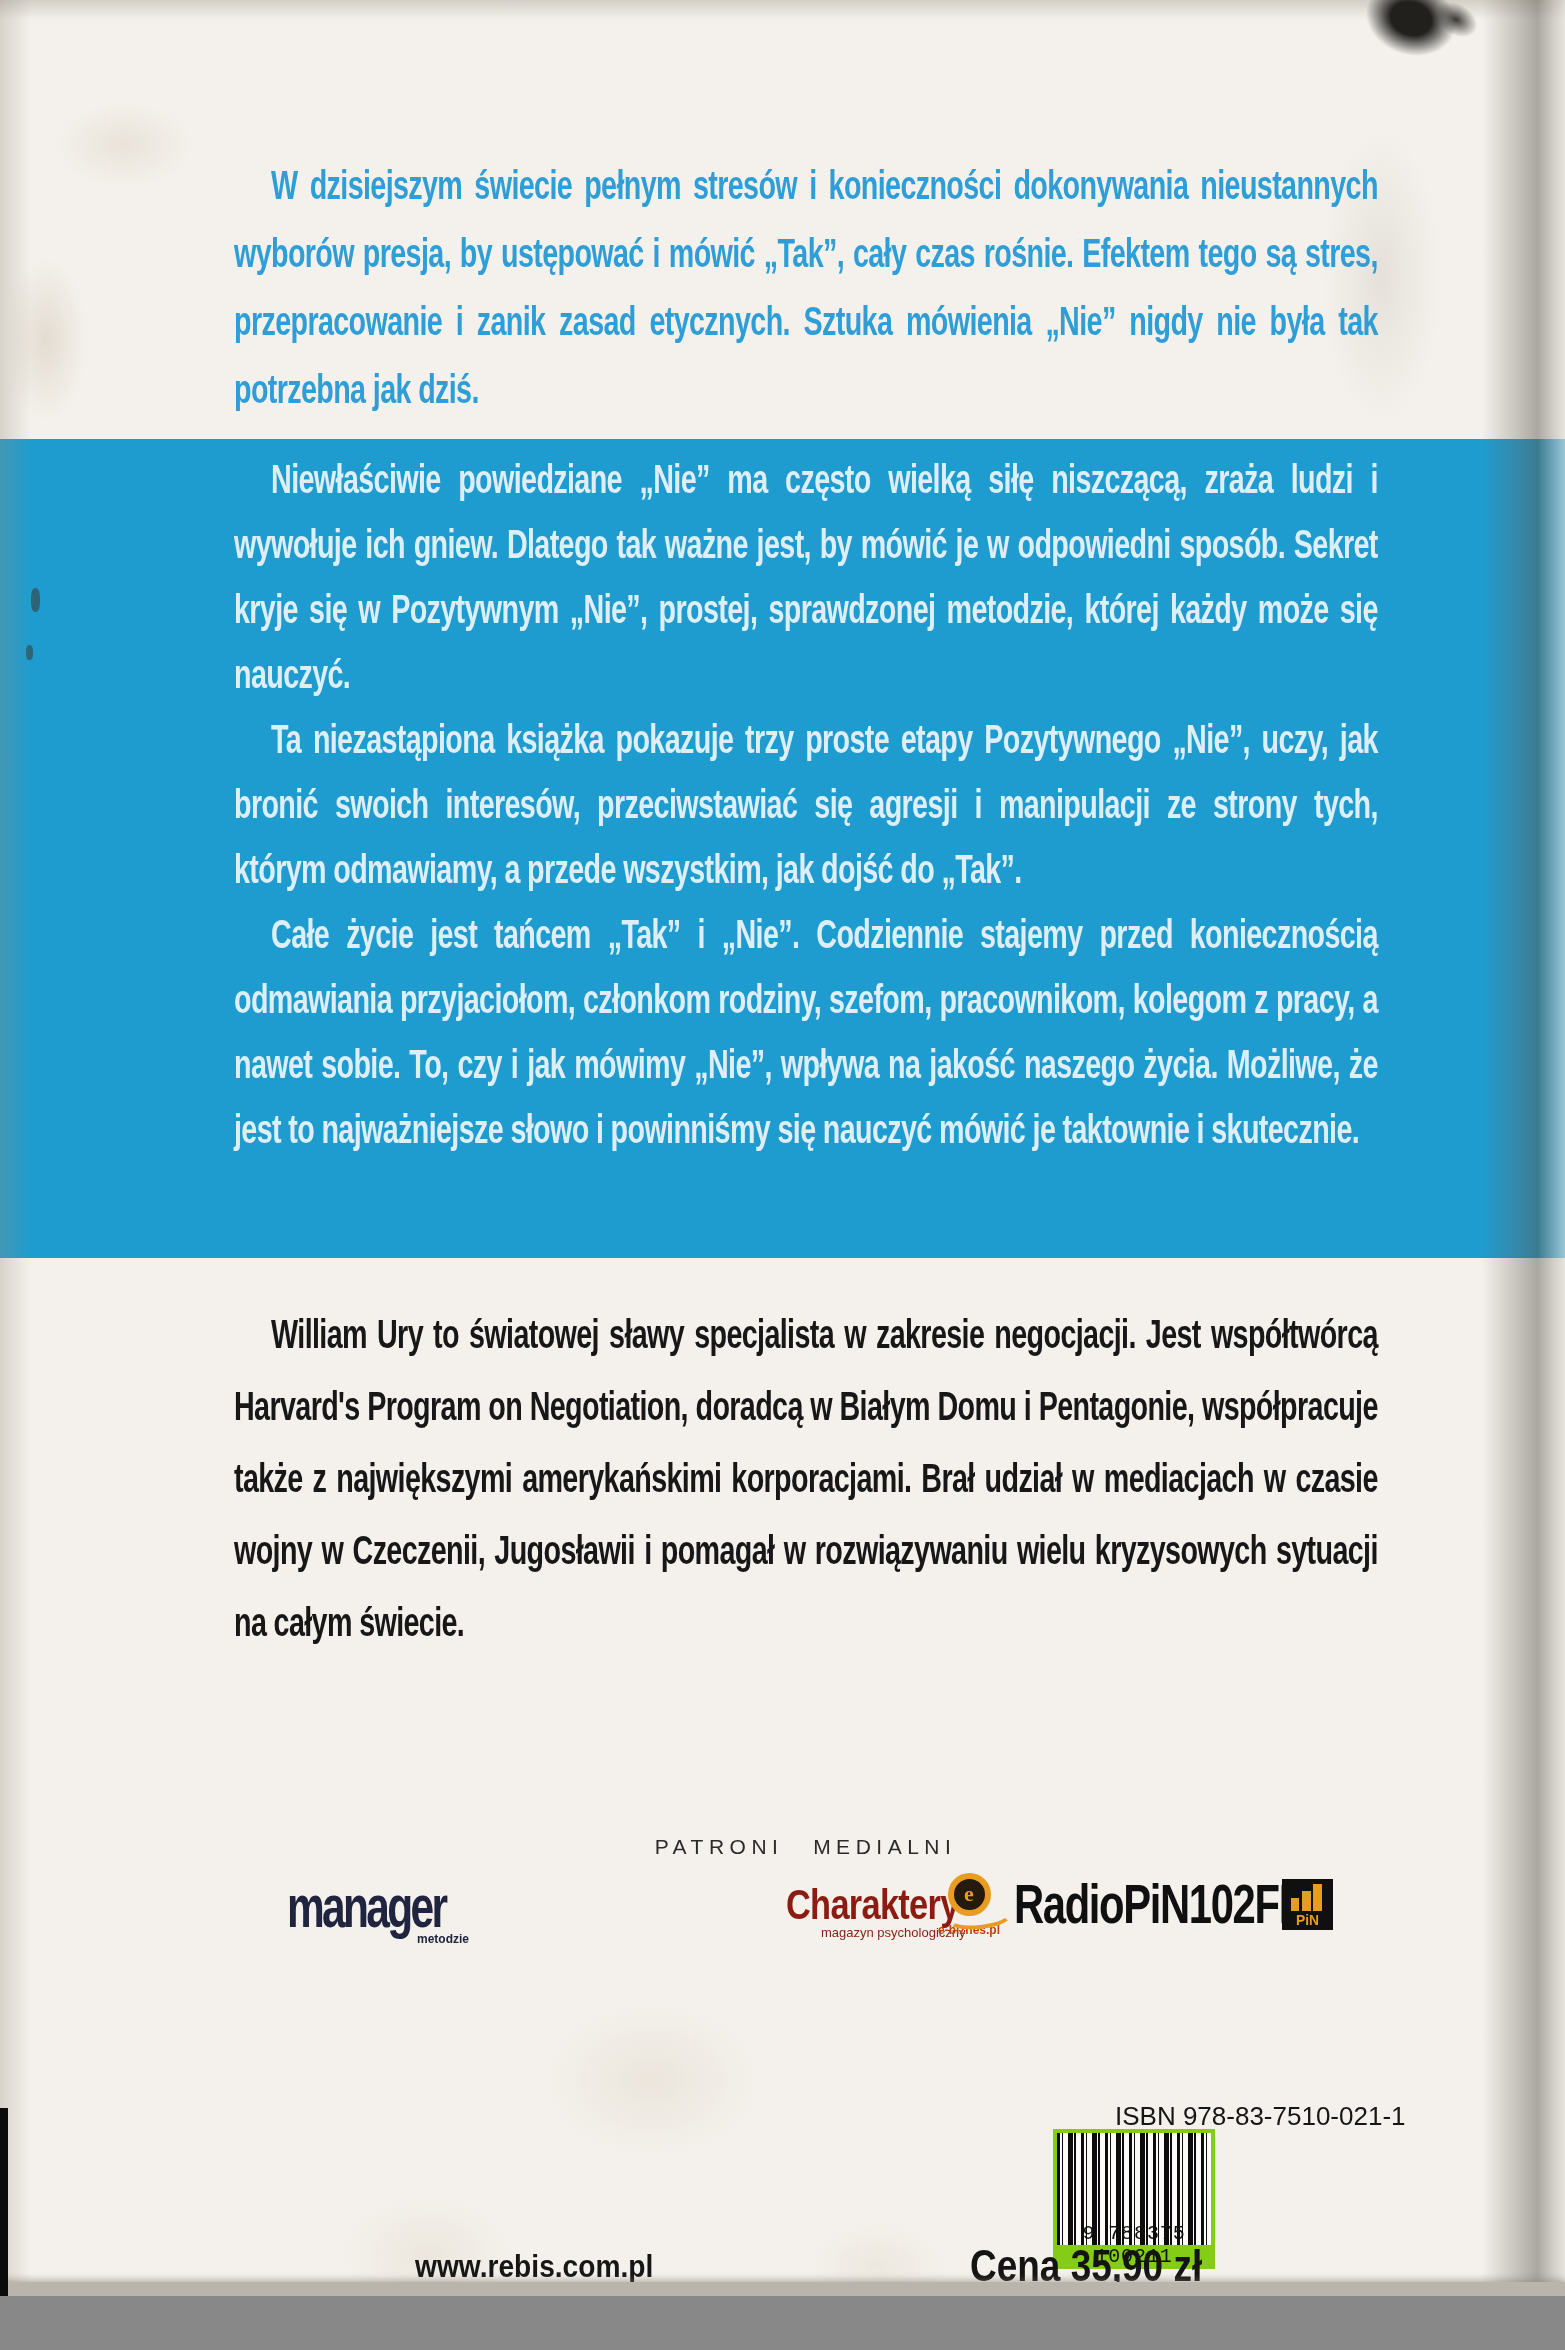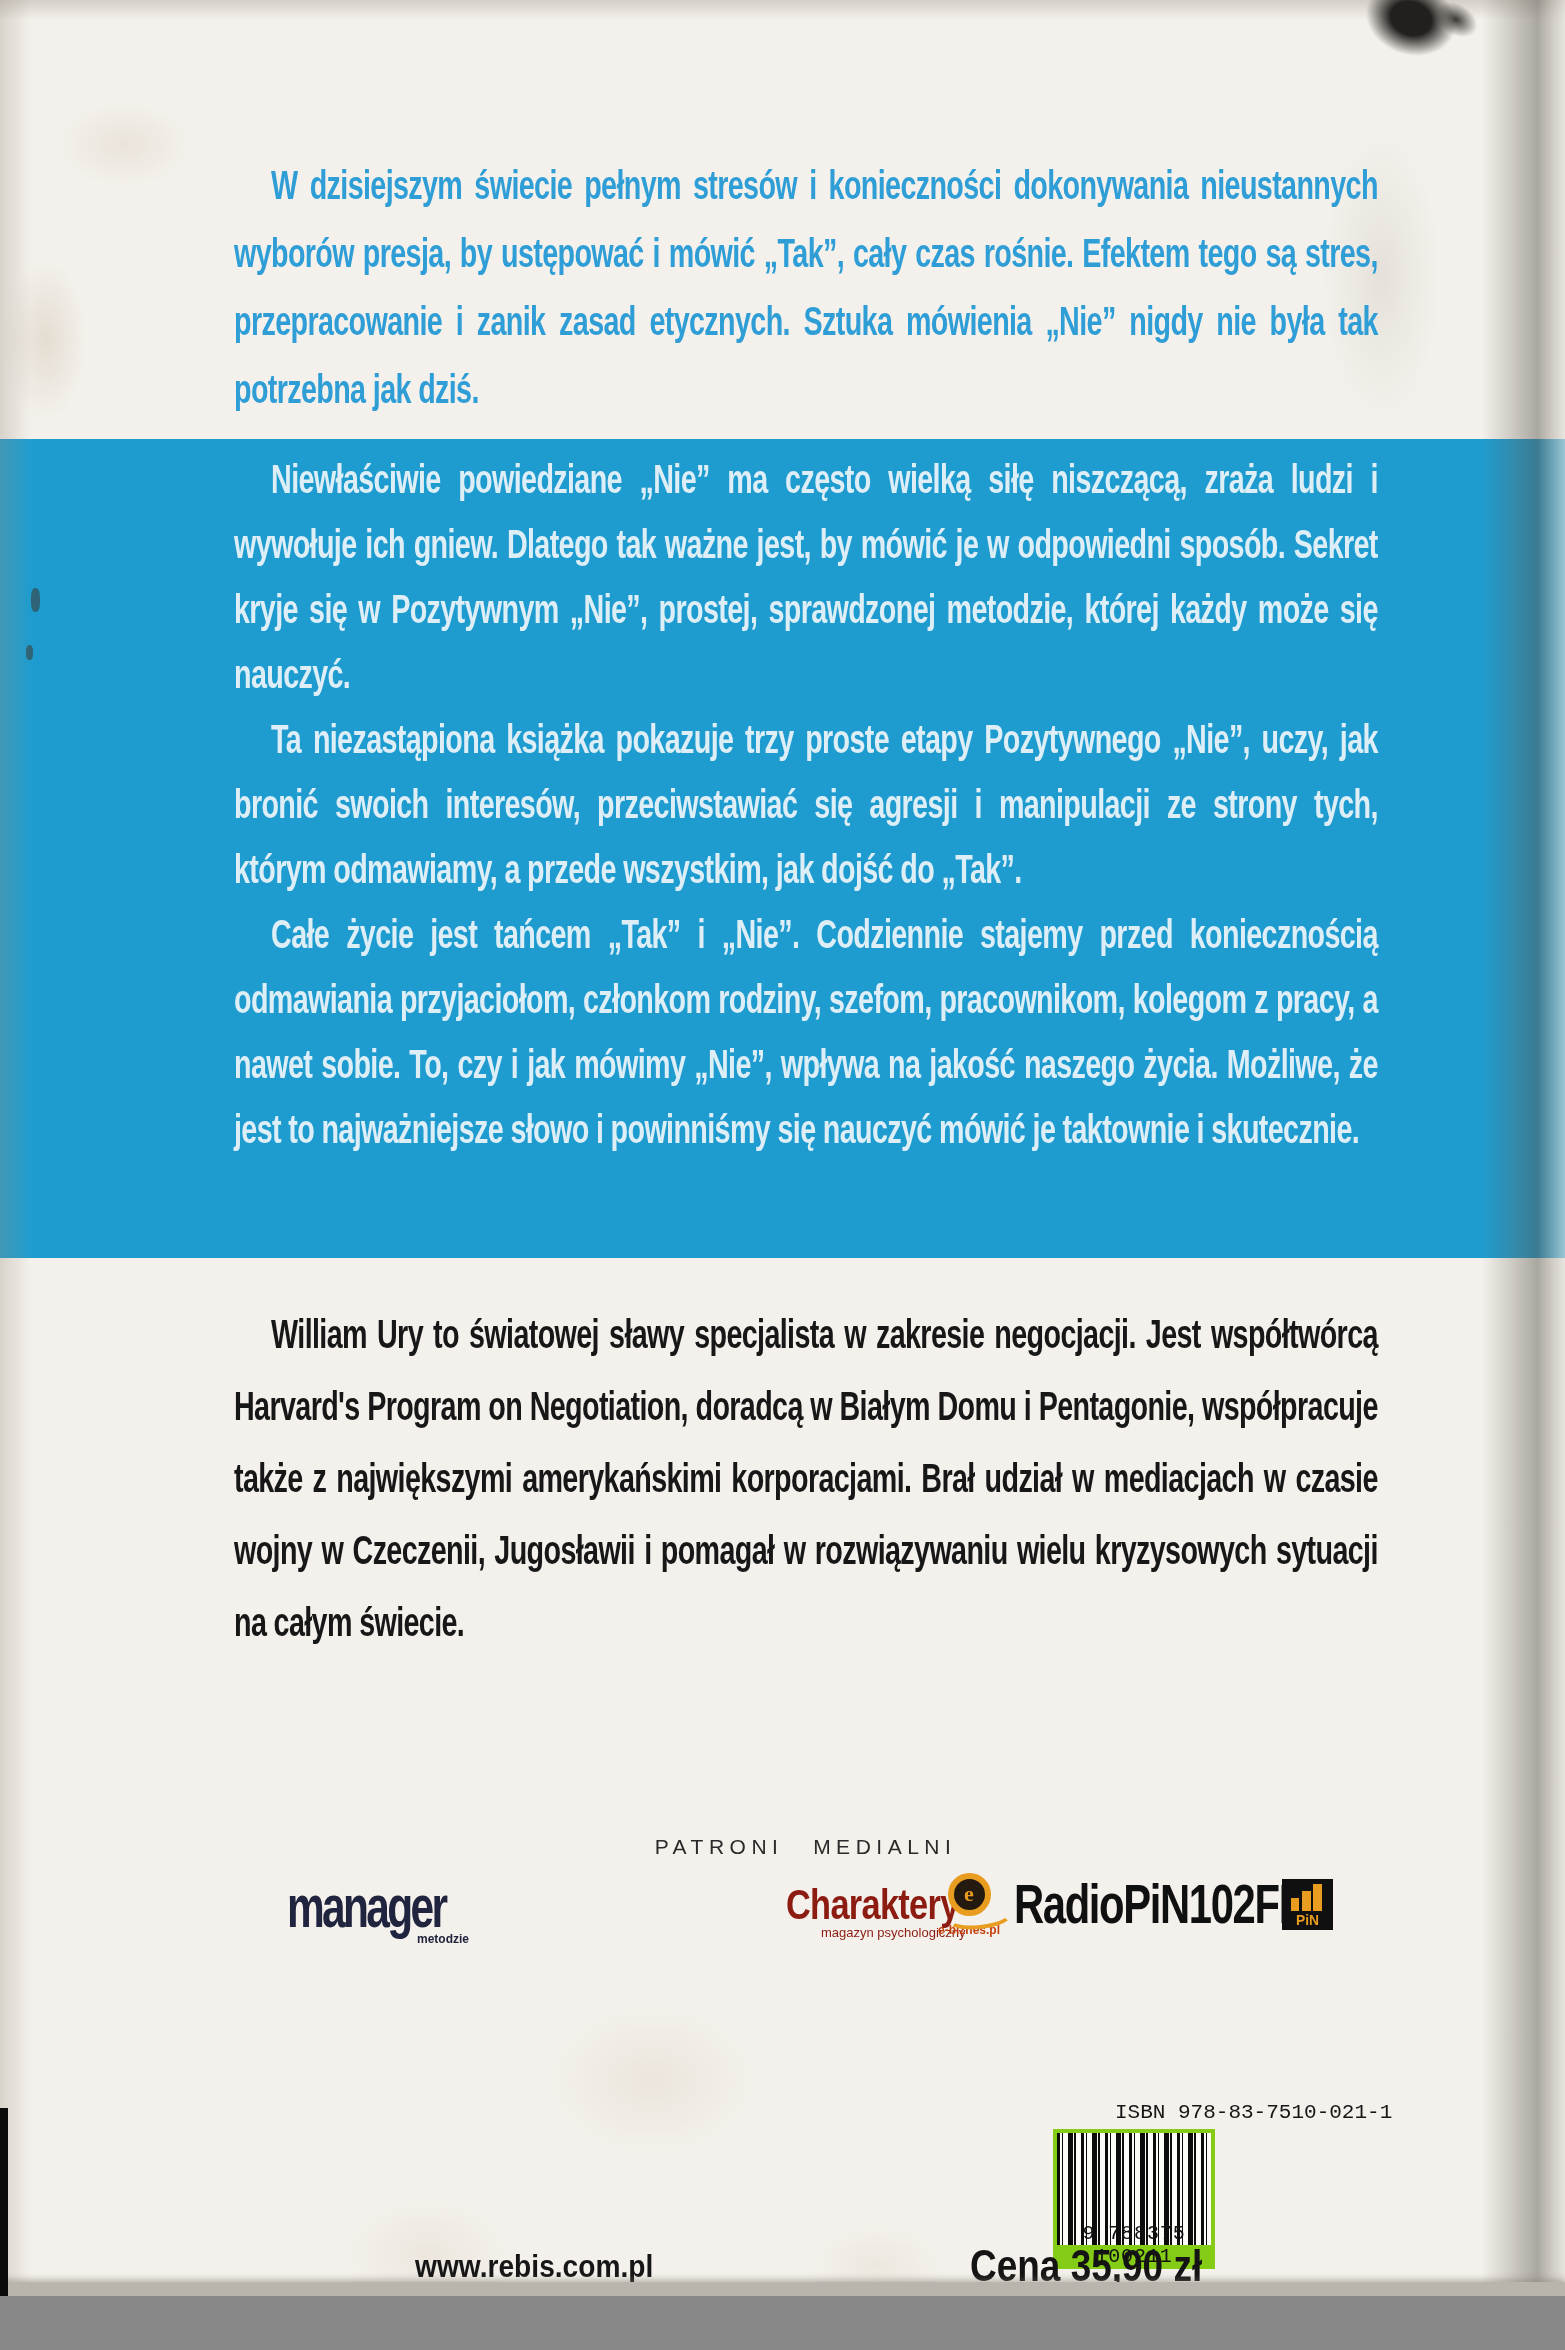--- a/index.html
+++ b/index.html
@@ -56,22 +56,22 @@
   .rp-bars i:nth-child(2){height:20px;}
   .rp-bars i:nth-child(3){height:27.5px;}
   .rp-pin{position:absolute;left:0;right:0;bottom:1.8px;text-align:center;font-size:13.8px;
         font-weight:bold;color:var(--orange,#e89c20);}
   
   .rebis{position:absolute;left:237px;top:2099px;width:184px;text-align:center;}
   .rebis-word{font-size:37px;font-weight:bold;color:var(--rebis-blue,#1583c9);
         letter-spacing:8.3px;margin-top:1.8px;}
   .website{position:absolute;left:415px;top:2248px;font-size:32px;font-weight:bold;
         color:#161616;transform:scaleX(0.88);transform-origin:0 0;white-space:nowrap;}
-  .isbn{position:absolute;left:1115px;top:2101px;font-family:Liberation Mono, monospace;
-        font-size:21px;color:#161616;white-space:nowrap;}
+  .isbn{position:absolute;left:1115px;top:2101px;font-family:Liberation Sans, sans-serif;
+        font-size:26px;color:#161616;white-space:nowrap;}
   .barcode{position:absolute;left:1053px;top:2129px;width:162px;height:140px;background:#84cc16;}
   .bars{position:absolute;left:3.7px;right:3.7px;top:3.7px;bottom:24px;
         background:repeating-linear-gradient(90deg,#0c0c0c 0 2.8px,#fcfbf8 2.8px 4.6px,
           #0c0c0c 4.6px 6.4px,#fcfbf8 6.4px 11px,#0c0c0c 11px 15.6px,#fcfbf8 15.6px 17.4px,
           #0c0c0c 17.4px 19px,#fcfbf8 19px 24px);}
   .bc-digits{position:absolute;left:0;right:0;bottom:0.9px;text-align:center;
         font-family:"Liberation Mono",monospace;font-size:20px;letter-spacing:0.9px;color:#111;}
   .price{position:absolute;left:970px;top:2241px;font-size:44px;font-weight:bold;
         color:#141414;transform:scaleX(0.84);transform-origin:0 0;white-space:nowrap;}
   

